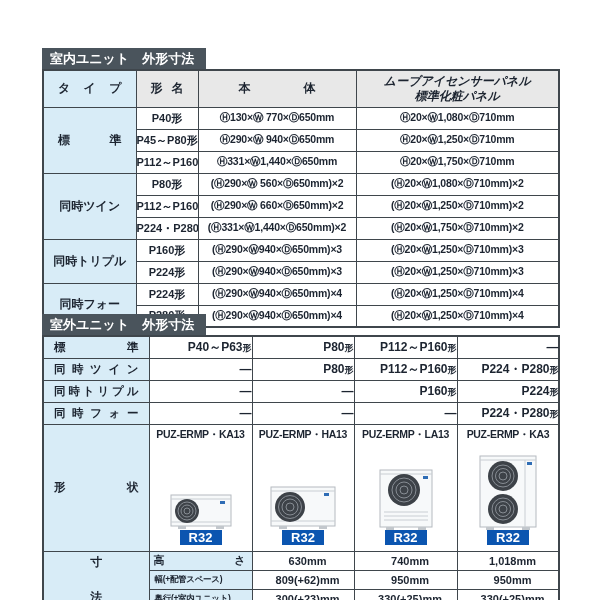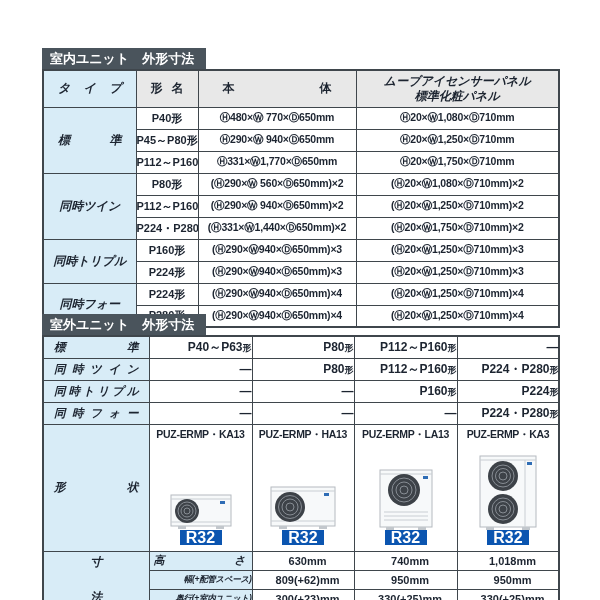--- a/index.html
+++ b/index.html
@@ -11,21 +11,21 @@
   .sec-outdoor { top:314px; }
 
   .title-bar { display:inline-block; background:#4a545c; color:#fff; font-weight:bold;
                font-size:13px; line-height:21px; padding:0 12px 0 8px; height:21px; }
 
   table { border-collapse:collapse; table-layout:fixed; width:516px; background:#fff; }
   td { border:1px solid #3f464c; overflow:hidden; white-space:nowrap; text-align:center;
        vertical-align:middle; font-size:11px; font-weight:600; color:#1c2430; }
   table { border:2px solid #3f464c; }
 
-  .cell-blue { background:#d8ecf7;font-style:italic; }
+  .cell-blue { background:#d8ecf7; }
   .cell-gray { background:#e8e8e8; }
 
   
   .t-indoor td { height:22px; }
   .t-indoor tr.hdr td { height:37px; font-weight:bold; font-size:12px; }
   .t-indoor .panel-hdr { font-size:10.5px; line-height:1.25;font-style:italic; }
   .spread { text-align:justify; text-align-last:justify; padding:0 14px; }
   .type-lbl { font-weight:bold; font-size:12px; }
   .model-cell { font-size:11px; }
   .dim-cell { font-size:10.5px; letter-spacing:-0.2px; }
@@ -33,24 +33,24 @@
   
   .t-outdoor td { height:22px; }
   .t-outdoor .cap-cell { font-weight:bold; font-size:12px;text-align:right; }
   .t-outdoor .cap-cell .sfx { font-size:9px; }
   .t-outdoor .lbl { font-weight:bold; font-size:11.5px; text-align:justify; text-align-last:justify; padding:0 10px; }
   .shape-td { height:118px; vertical-align:top; }
   .unit-cell { display:flex; flex-direction:column; align-items:center; height:126px; }
   .unit-model { font-weight:bold; font-size:10.5px; margin-top:3px; letter-spacing:-0.3px; }
   .unit-img-wrap { flex:1; display:flex; align-items:flex-end; justify-content:center; }
   .r32-badge { width:42px; height:15px; background:#0b55b0; color:#fff; font-weight:bold;
-               font-size:16px; line-height:15px; text-align:center; margin:0 auto 6px; }
+               font-size:13px; line-height:15px; text-align:center; margin:0 auto 6px; }
   .dims-corner { font-weight:bold; font-size:12px; padding:2px 1px; }
   .dims-corner .v { display:flex; flex-direction:column; justify-content:space-between; height:52px; }
-  .dim-lbl { font-weight:bold; text-align:right; padding-left:17px; }
+  .dim-lbl { font-weight:bold; text-align:left; padding-left:5px; }
   .dim-lbl.big { font-size:11px; text-align:justify; text-align-last:justify; padding:0 6px 0 4px; }
   .dim-lbl.small { font-size:8.5px; letter-spacing:-0.3px; }
   .t-outdoor .dim-val { font-size:11px; height:19px;padding-left:9px; }
   .t-outdoor td.dim-h { height:19px; }
 
   svg .fan-disc { fill:#3d4248; }
   svg .fan-ring { fill:none; stroke:#878d94; stroke-width:1; }
   svg .unit-body { fill:#f7f9fa; stroke:#b5bac0; stroke-width:1; }
   svg .unit-line { stroke:#c9ced3; stroke-width:1; }
   svg .logo-dot { fill:#2f6db5; }
@@ -66,51 +66,51 @@
       <colgroup>
           <col style="width:93px">
           <col style="width:62px">
           <col style="width:158px">
           <col style="width:203px">
         </colgroup>
       <tbody>
           <tr class="hdr">
         <td class="cell-blue spread">タイプ</td>
         <td class="cell-gray spread">形名</td>
-        <td class="cell-gray spread" style="padding:0 24px">本体</td>
+        <td class="cell-gray spread" style="padding:0 40px">本体</td>
         <td class="cell-gray panel-hdr">
           <div>ムーブアイセンサーパネル</div>
           <div>標準化粧パネル</div>
         </td>
       </tr>
       <tr>
         <td rowspan="3" class="cell-blue type-lbl spread">標準</td>
         <td class="model-cell">P40形</td>
-        <td class="dim-cell">Ⓗ480×Ⓦ 770×Ⓓ650mm</td>
+        <td class="dim-cell">Ⓗ130×Ⓦ 770×Ⓓ650mm</td>
         <td class="dim-cell">Ⓗ20×Ⓦ1,080×Ⓓ710mm</td>
       </tr>
       <tr>
         <td class="model-cell">P45～P80形</td>
         <td class="dim-cell">Ⓗ290×Ⓦ 940×Ⓓ650mm</td>
         <td class="dim-cell">Ⓗ20×Ⓦ1,250×Ⓓ710mm</td>
       </tr>
       <tr>
         <td class="model-cell">P112～P160形</td>
-        <td class="dim-cell">Ⓗ331×Ⓦ1,770×Ⓓ650mm</td>
+        <td class="dim-cell">Ⓗ331×Ⓦ1,440×Ⓓ650mm</td>
         <td class="dim-cell">Ⓗ20×Ⓦ1,750×Ⓓ710mm</td>
       </tr>
       <tr>
         <td rowspan="3" class="cell-blue type-lbl">同時ツイン</td>
         <td class="model-cell">P80形</td>
         <td class="dim-cell">(Ⓗ290×Ⓦ 560×Ⓓ650mm)×2</td>
         <td class="dim-cell">(Ⓗ20×Ⓦ1,080×Ⓓ710mm)×2</td>
       </tr>
       <tr>
         <td class="model-cell">P112～P160形</td>
-        <td class="dim-cell">(Ⓗ290×Ⓦ 940×Ⓓ650mm)×2</td>
+        <td class="dim-cell">(Ⓗ290×Ⓦ 660×Ⓓ650mm)×2</td>
         <td class="dim-cell">(Ⓗ20×Ⓦ1,250×Ⓓ710mm)×2</td>
       </tr>
       <tr>
         <td class="model-cell">P224・P280形</td>
         <td class="dim-cell">(Ⓗ331×Ⓦ1,440×Ⓓ650mm)×2</td>
         <td class="dim-cell">(Ⓗ20×Ⓦ1,750×Ⓓ710mm)×2</td>
       </tr>
       <tr>
         <td rowspan="2" class="cell-blue type-lbl">同時トリプル</td>
         <td class="model-cell">P160形</td>

